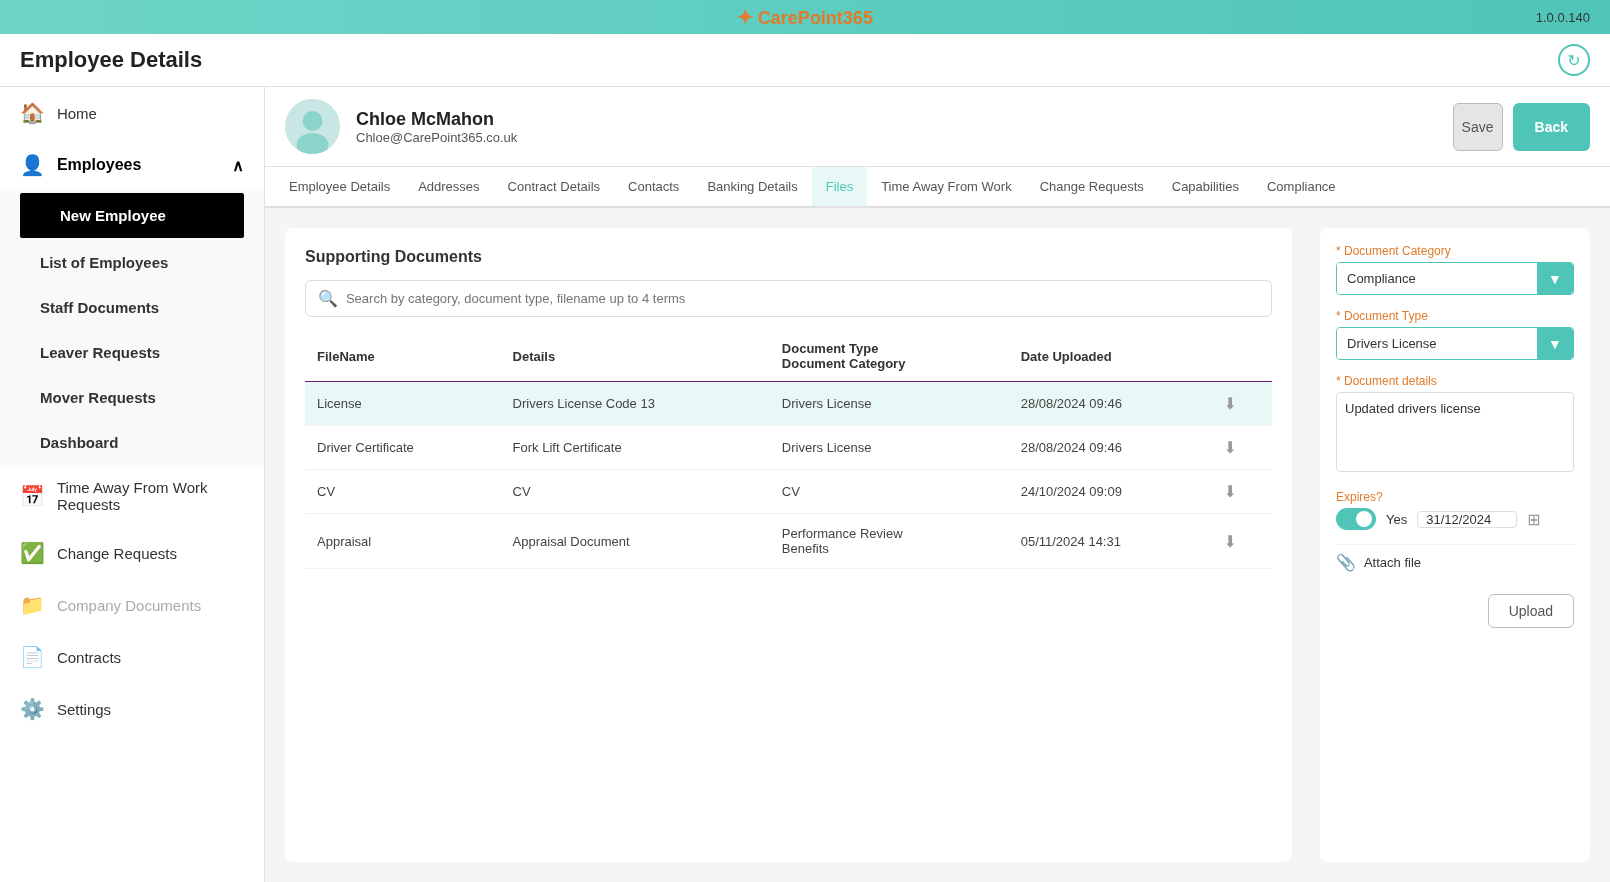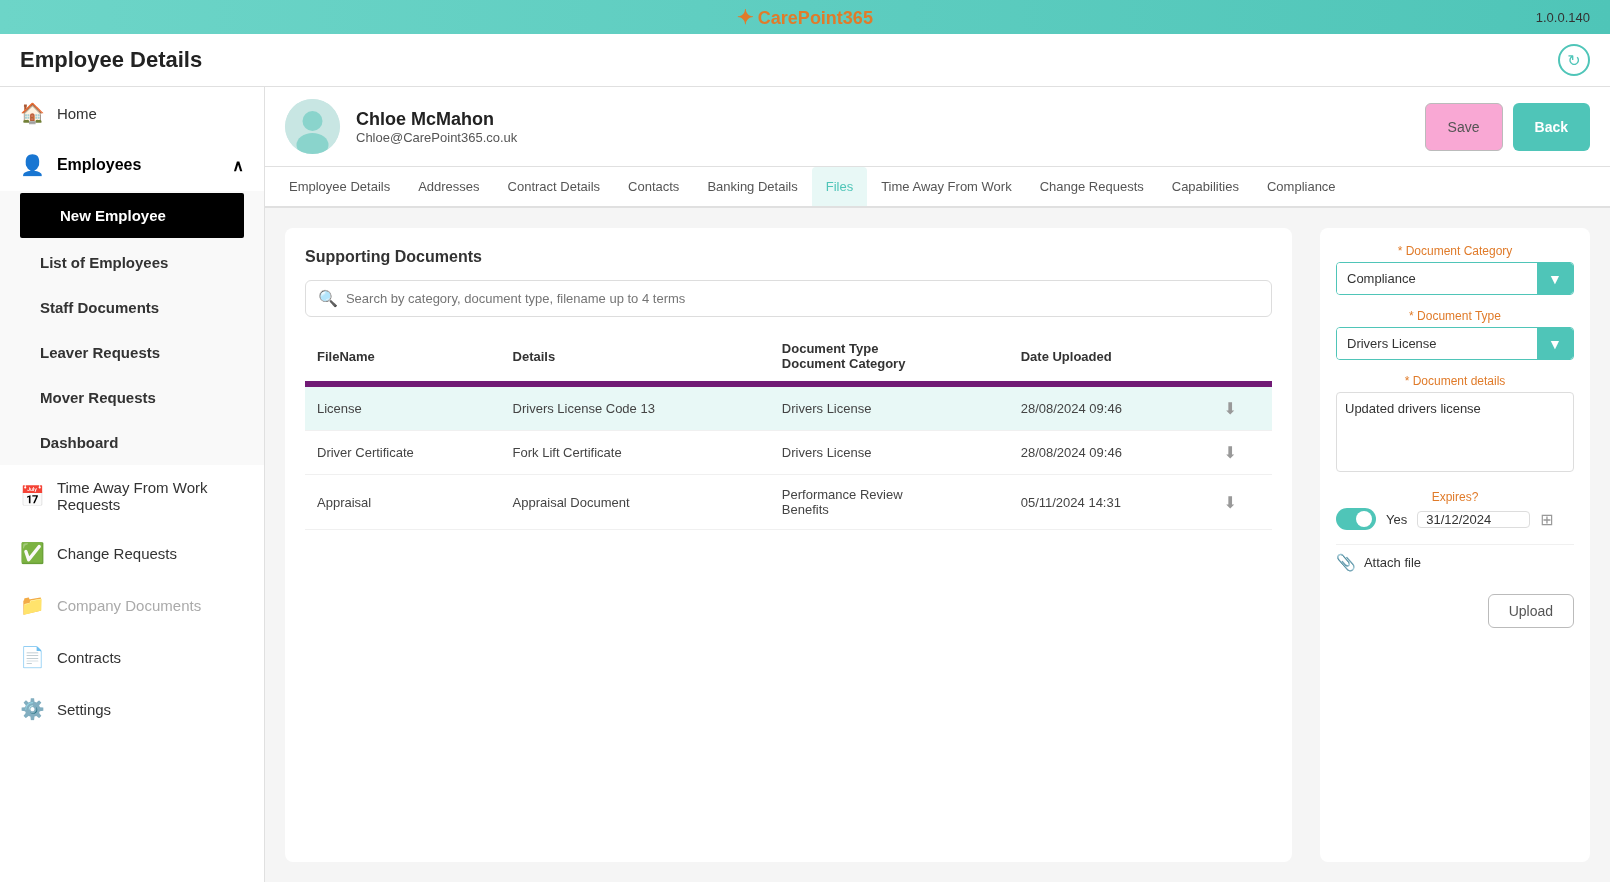--- a/index.html
+++ b/index.html
@@ -117,23 +117,23 @@
       align-items: center;
       justify-content: center;
       font-size: 22px;
       color: #4fc5b8;
     }
     .employee-info { flex: 1; }
     .employee-name { font-size: 18px; font-weight: bold; color: #222; }
     .employee-email { font-size: 13px; color: #555; }
     .header-buttons { display: flex; gap: 10px; }
     .btn-save {
-      padding: 8px 22px;
+      padding: 8px 8px;
       border: 1.5px solid #bbb;
-      background: #f9a8d4;
+      background: #e5e5e5;
       border-radius: 6px;
       font-size: 14px;
       color: #555;
       cursor: pointer;
     }
     .btn-back {
       padding: 16px 22px;
       border: none;
       background: #4fc5b8;
       border-radius: 6px;
@@ -211,21 +211,21 @@
     }
     .search-icon { color: #999; font-size: 16px; }
 
     
     .doc-table { width: 100%; border-collapse: collapse; font-size: 13px; }
     .doc-table th {
       text-align: left;
       padding: 10px 12px;
       font-weight: bold;
       color: #333;
-      border-bottom: 6px solid #701a75;
+      border-bottom: 1px solid #701a75;
     }
     .doc-table td {
       padding: 12px 12px;
       color: #444;
       border-bottom: 1px solid #f0f0f0;
     }
     .doc-table tr:first-child td { background: #e8f8f6; }
     .doc-table .download-icon { color: #999; cursor: pointer; font-size: 16px; }
 
     
@@ -237,21 +237,20 @@
       display: flex;
       flex-direction: column;
       gap: 14px;
       flex-shrink: 0;
     }
     .field-label {
       font-size: 12px;
       color: #e07b2a;
       margin-bottom: 4px;
       font-weight: 500;
-      text-align: center;
     }
     .select-wrapper {
       position: relative;
       border: 1.5px solid #4fc5b8;
       border-radius: 4px;
       overflow: hidden;
     }
     .select-wrapper select {
       width: 100%;
       padding: 8px 10px;
@@ -310,21 +309,21 @@
       height: 16px;
       background: #fff;
       border-radius: 50%;
     }
     .date-input {
       border: 1px solid #ddd;
       border-radius: 4px;
       padding: 0 8px;
       font-size: 13px;
       color: #333;
-      width: 113px;
+      width: 100px;
       outline: none;
     }
     .calendar-icon { color: #999; font-size: 16px; cursor: pointer; }
     .attach-row {
       display: flex;
       align-items: center;
       gap: 8px;
       cursor: pointer;
       color: #333;
       font-size: 13px;
@@ -482,20 +481,27 @@
       <td><span class="download-icon">⬇</span></td>
     </tr>
               <tr>
       <td>Driver Certificate</td>
       <td>Fork Lift Certificate</td>
       <td>Drivers License</td>
       <td>28/08/2024 09:46</td>
       <td><span class="download-icon">⬇</span></td>
     </tr>
               <tr>
+      <td>CV</td>
+      <td>CV</td>
+      <td>CV</td>
+      <td>24/10/2024 09:09</td>
+      <td><span class="download-icon">⬇</span></td>
+    </tr>
+              <tr>
       <td>Appraisal</td>
       <td>Appraisal Document</td>
       <td>Performance Review<br>Benefits</td>
       <td>05/11/2024 14:31</td>
       <td><span class="download-icon">⬇</span></td>
     </tr>
             </tbody>
         </table>
       </div>
 

